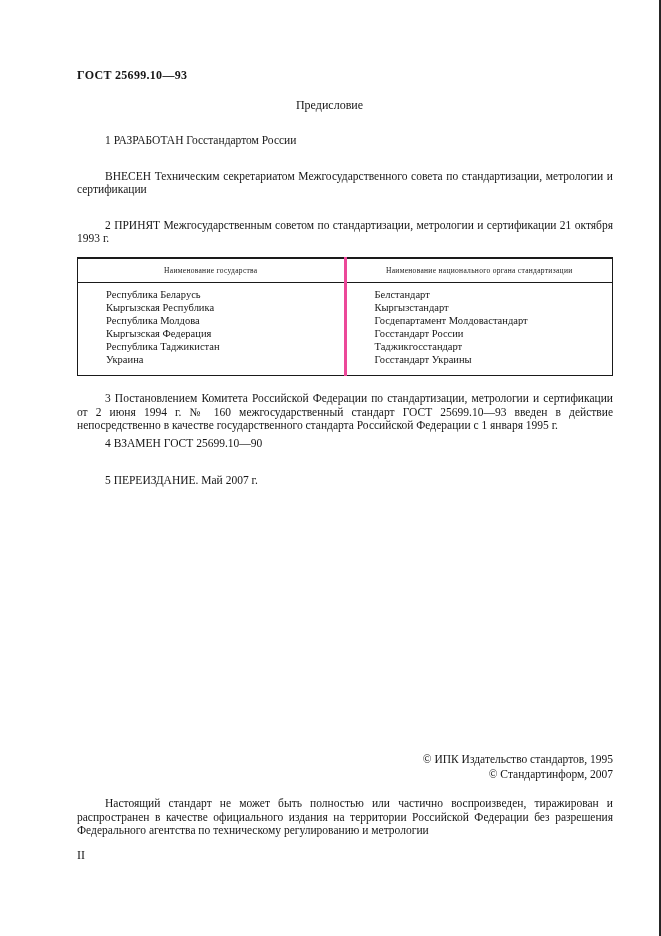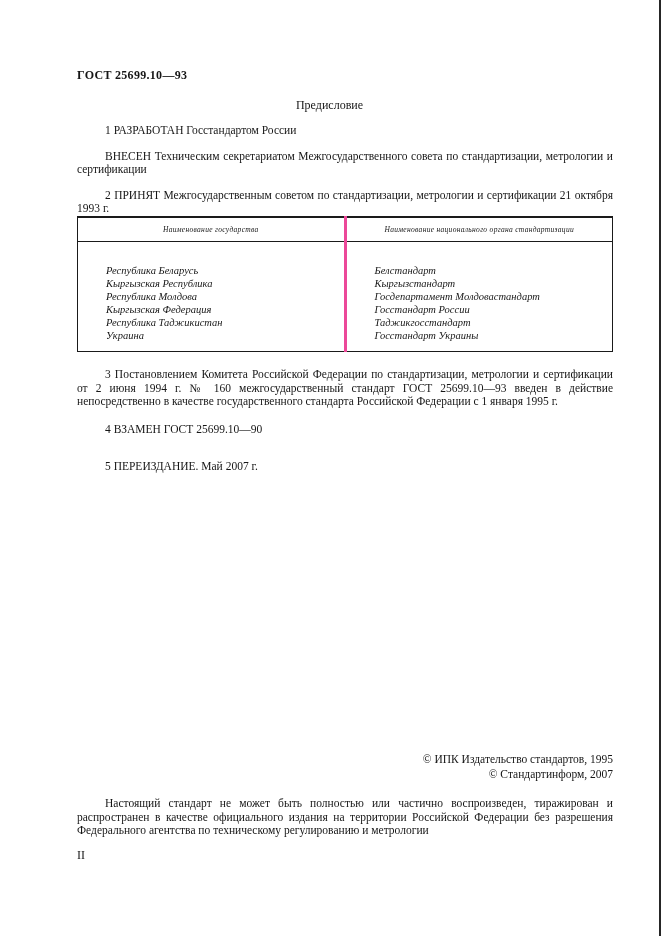--- a/index.html
+++ b/index.html
@@ -41,48 +41,48 @@
     position: absolute;
     top: 112px;
     left: 77px;
     width: 536px;
     font-size: 11.5px;
     line-height: 13.5px;
   }
   p { margin: 0; }
   .para {
     text-indent: 28px;
-    margin-top: 12px;
+    margin-top: 22px;
     text-align: justify;
   }
   .para.single { text-align: left; }
   table.vote {
     width: 100%;
     border-collapse: collapse;
+    margin-top: 11px;
     border: 1px solid #1a1a1a;
     border-top-width: 2px;
-    font-style: italic;
   }
   table.vote th {
     font-size: 7.5px;
     font-weight: normal;
     letter-spacing: 0.3px;
     text-align: center;
     vertical-align: middle;
     padding: 5px 10px;
     border-bottom: 1px solid #1a1a1a;
   }
   table.vote td {
     font-size: 10.5px;
     line-height: 13px;
     padding: 0 4px 0 28px;
     vertical-align: top;
   }
   table.vote .col2 { border-left: 3px solid #ec4899; }
-  table.vote tbody tr:first-child td { padding-top: 22px; }
+  table.vote tbody tr:first-child td { padding-top: 5px; }
   table.vote tbody tr:last-child td { padding-bottom: 9px; }
   .copyright {
     position: absolute;
     top: 752px;
     left: 77px;
     width: 536px;
     text-align: right;
     font-size: 11.5px;
     line-height: 15px;
   }
@@ -146,21 +146,21 @@
           <td class="col2">Таджикгосстандарт</td>
         </tr>
         <tr>
           <td>Украина</td>
           <td class="col2">Госстандарт Украины</td>
         </tr>
       </tbody>
     </table>
 
     <p class="para" style="margin-top:16px;">3  Постановлением Комитета Российской Федерации по стандартизации, метрологии и сертификации от 2 июня 1994 г. № 160 межгосударственный стандарт ГОСТ 25699.10—93 введен в действие непосредственно в качестве государственного стандарта Российской Федерации с 1 января 1995 г.</p>
-    <p class="para single" style="margin-top:14px;">4  ВЗАМЕН ГОСТ 25699.10—90</p>
+    <p class="para single" style="margin-top:4px;">4  ВЗАМЕН ГОСТ 25699.10—90</p>
     <p class="para single" style="margin-top:24px;">5  ПЕРЕИЗДАНИЕ.  Май 2007 г.</p>
   </div>
 
   <div class="copyright">
     <div>©   ИПК Издательство стандартов, 1995</div>
     <div>©   Стандартинформ, 2007</div>
   </div>
 
   <p class="footer-note">Настоящий стандарт не может быть полностью или частично воспроизведен, тиражирован и распространен в качестве официального издания на территории Российской Федерации без разрешения Федерального агентства по техническому регулированию и метрологии</p>
 

